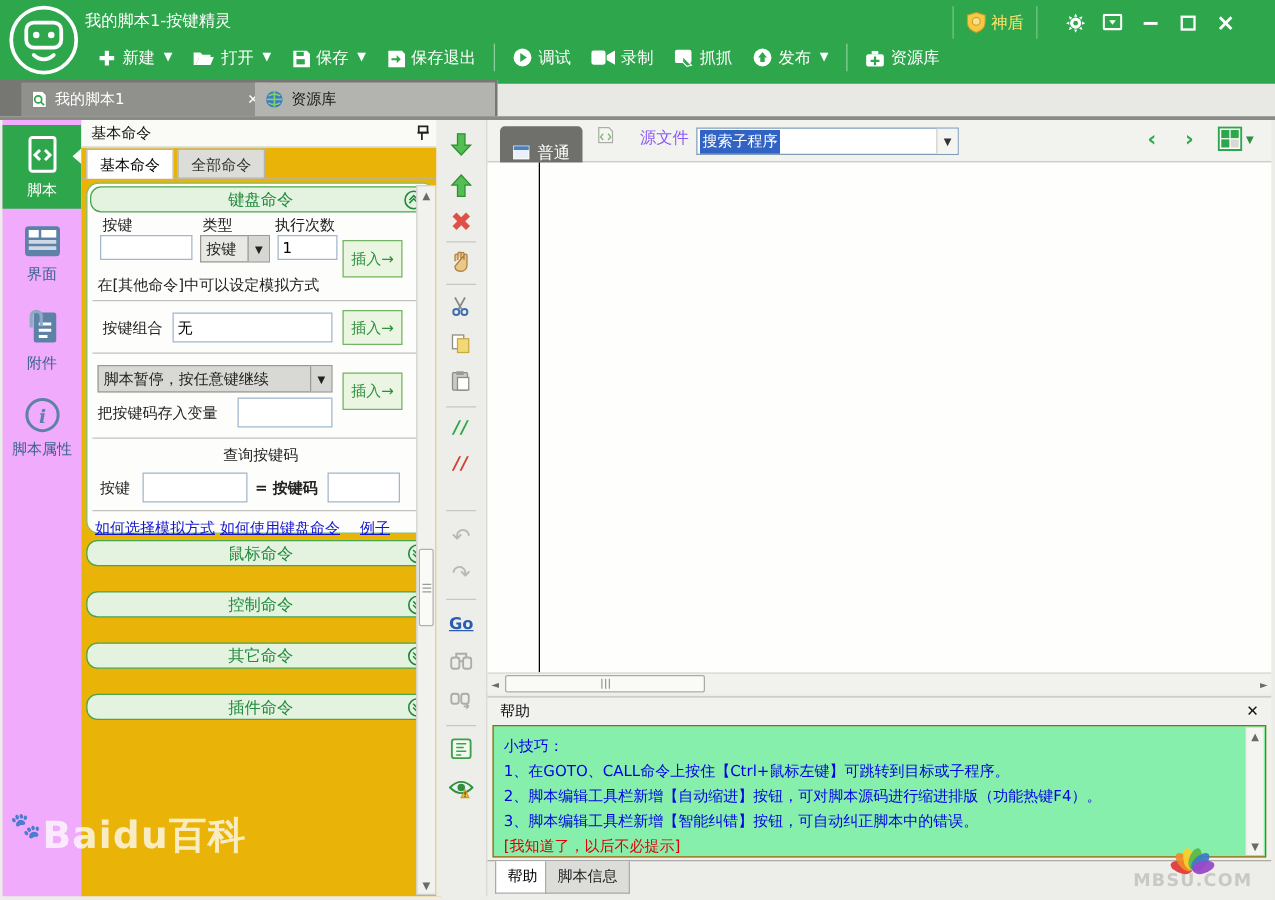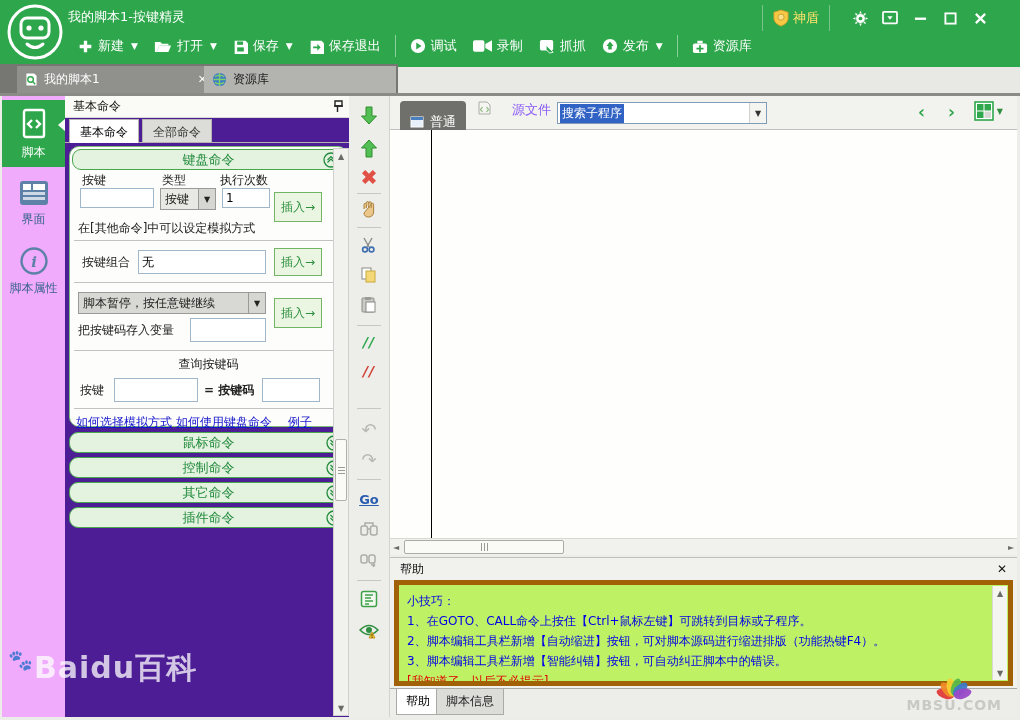--- a/index.html
+++ b/index.html
@@ -33,21 +33,21 @@
 
   
   .sidebar { position:absolute; left:2px; top:96px; width:63px; bottom:3px; background:#f0abfc; }
   .side-item { position:relative; width:63px; padding:8px 0 6px; display:flex; flex-direction:column; align-items:center; gap:4px;
                color:#3A648C; font-size:12px; margin-bottom:4px; }
   .side-item.active { background:#2EA74C; color:#fff; }
   .side-notch { position:absolute; right:-1px; top:18px; width:0; height:0;
                 border-top:7px solid transparent; border-bottom:7px solid transparent; border-right:8px solid #FBFDF8; }
 
   
-  .panel { position:absolute; left:65px; top:96px; width:288px; bottom:3px; background:#4c1d95; border-right:1px solid #C9C9C5; }
+  .panel { position:absolute; left:65px; top:96px; width:288px; bottom:3px; background:#eab308; border-right:1px solid #C9C9C5; }
   .panel-header { position:absolute; left:0; top:0; width:100%; height:22px; background:#FAFAF6; border-bottom:1px solid #D8D8D4;
                   display:flex; align-items:center; padding:0 8px; font-size:12px; color:#111; }
   .pin { margin-left:auto; }
   .panel-tabs { position:absolute; left:4px; top:23px; height:24px; display:flex; }
   .ptab { padding:4px 10px; border:1px solid #B4B4B0; border-bottom:none; font-size:12px; margin-right:3px; }
   .ptab.active { background:#FFFFFF; position:relative; z-index:2; }
   .ptab.inactive { background:#DCDCD8; color:#333; }
   .panel-tabline { position:absolute; left:0; top:46px; width:100%; height:1px; background:#B4B4B0; }
   .panel-body { position:absolute; left:4px; right:4px; top:50px; }
 
@@ -60,21 +60,21 @@
   .txt-input { position:absolute; border:1px solid #9FB6CB; background:#fff; height:20px; font-size:12px; padding:1px 3px; font-family:inherit; width:100%; }
   .combo3d { position:absolute; height:22px; background:#E8E8E4; border:1px solid #9A9A96; display:flex; align-items:center; font-size:12px; }
   .combo3d .val { flex:1; padding:0 4px; white-space:nowrap; overflow:hidden; }
   .combo3d .arrowbox { width:17px; height:100%; background:#D6D6D2; border-left:1px solid #9A9A96; display:flex; align-items:center; justify-content:center; font-size:8px; color:#222; }
   .insert-btn { position:absolute; width:48px; border:1px solid #74B465; background:#EAF6E2; color:#2E8F3F; font-size:12px;
                 display:flex; align-items:center; justify-content:center; }
   .hr { position:absolute; left:2px; right:2px; height:1px; background:#C2C2BE; }
   .note { position:absolute; left:6px; white-space:nowrap; color:#222; }
   .link { color:#1414CC; text-decoration:underline; position:absolute; white-space:nowrap; cursor:pointer; }
   .collapsed-list { margin-top:5px; }
-  .collapsed-list .sec-bar { margin-bottom:4px; }
+  .collapsed-list .sec-bar { margin-bottom:20px; }
 
   
   .vsb { position:absolute; width:16px; background:#F1F1ED; border:1px solid #D0D0CC; }
   .panel-vsb { left:333px; top:148px; bottom:4px; }
   .sb-arrow { position:absolute; left:0; width:14px; height:14px; display:flex; align-items:center; justify-content:center; font-size:8px; color:#6A6A66; }
   .sb-thumb { position:absolute; left:1px; width:12px; background:#FAFAF7; border:1px solid #B0B0AC; border-radius:2px;
               display:flex; flex-direction:column; align-items:center; justify-content:center; gap:2px; }
   .grip { width:7px; height:1px; background:#9A9A96; }
 
   
@@ -104,21 +104,21 @@
   .hscroll { position:absolute; left:390px; right:3px; top:538px; height:17px; background:#F1F1ED; border-top:1px solid #D8D8D4; }
   .hs-arrow { position:absolute; top:2px; width:12px; height:13px; display:flex; align-items:center; justify-content:center; font-size:8px; color:#6A6A66; }
   .hs-thumb { position:absolute; left:14px; top:1px; width:160px; height:14px; background:#FAFAF7; border:1px solid #AAAAA6; border-radius:2px;
               display:flex; align-items:center; justify-content:center; gap:2px; }
   .hs-thumb .vgrip { width:1px; height:8px; background:#9A9A96; }
 
   
   .help { position:absolute; left:390px; right:3px; top:557px; height:131px; background:#F1F1EE; border-top:1px solid #C0C0BC; }
   .help-header { position:absolute; left:0; top:0; right:0; height:22px; display:flex; align-items:center; padding:0 10px; font-size:12px; color:#111; }
   .help-close { margin-left:auto; font-weight:bold; font-size:12px; color:#111; }
-  .help-body { position:absolute; left:4px; right:4px; top:22px; bottom:2px; background:#bef264; border:5px solid #a16207; overflow:hidden; }
+  .help-body { position:absolute; left:4px; right:4px; top:22px; bottom:2px; background:#86efac; border:1px solid #a16207; overflow:hidden; }
   .help-text { position:absolute; left:8px; top:6px; right:20px; line-height:20px; font-size:12px; }
   .tip-blue { color:#0000E6; }
   .tip-red { color:#E00000; }
   .help-vsb { right:1px; top:1px; bottom:1px; width:15px; border:none; border-left:1px solid #D8D8D4; position:absolute; background:#F4F4F1; }
 
   
   .bottom-tabs { position:absolute; left:390px; right:3px; top:688px; height:29px; background:#EDEDEA; border-top:1px solid #AAAAA6; }
   .btab { position:absolute; top:0; height:26px; display:flex; align-items:center; padding:0 9px; font-size:12px; border:1px solid #AAAAA6; border-top:none; }
   .btab.active { left:6px; background:#FFFFFF; }
   .btab.inactive { left:46px; background:#DCDCD9; color:#222; }
@@ -291,20 +291,30 @@
     </div>
     <div class="side-item">
       <svg width="32" height="28" viewBox="0 0 32 28">
           <rect x="2" y="2" width="28" height="24" rx="3" fill="#5E81A8"></rect>
           <rect x="5" y="5" width="8" height="6" fill="#fff"></rect>
           <rect x="15" y="5" width="12" height="6" fill="#fff"></rect>
           <rect x="5" y="13" width="22" height="3" fill="#fff" opacity=".7"></rect>
           <rect x="5" y="18" width="22" height="3" fill="#fff" opacity=".7"></rect>
         </svg>
       <span>界面</span>
+    </div>
+    <div class="side-item">
+      <svg width="30" height="32" viewBox="0 0 30 32">
+          <rect x="8" y="4" width="18" height="24" rx="2" fill="#5E81A8"></rect>
+          <rect x="12" y="12" width="10" height="2.4" fill="#fff"></rect>
+          <rect x="12" y="17" width="10" height="2.4" fill="#fff"></rect>
+          <rect x="12" y="22" width="7" height="2.4" fill="#fff"></rect>
+          <path d="M6 16V7a4 4 0 018 0v8" fill="none" stroke="#8FA9C4" stroke-width="2.6"></path>
+        </svg>
+      <span>附件</span>
     </div>
     <div class="side-item">
       <svg width="30" height="30" viewBox="0 0 30 30">
           <circle cx="15" cy="15" r="12.5" fill="none" stroke="#5E81A8" stroke-width="2.4"></circle>
           <text x="15" y="21" text-anchor="middle" font-family="DejaVu Serif, serif" font-style="italic" font-size="15" fill="#5E81A8" font-weight="bold">i</text>
         </svg>
       <span>脚本属性</span>
     </div>
   </div>
 

